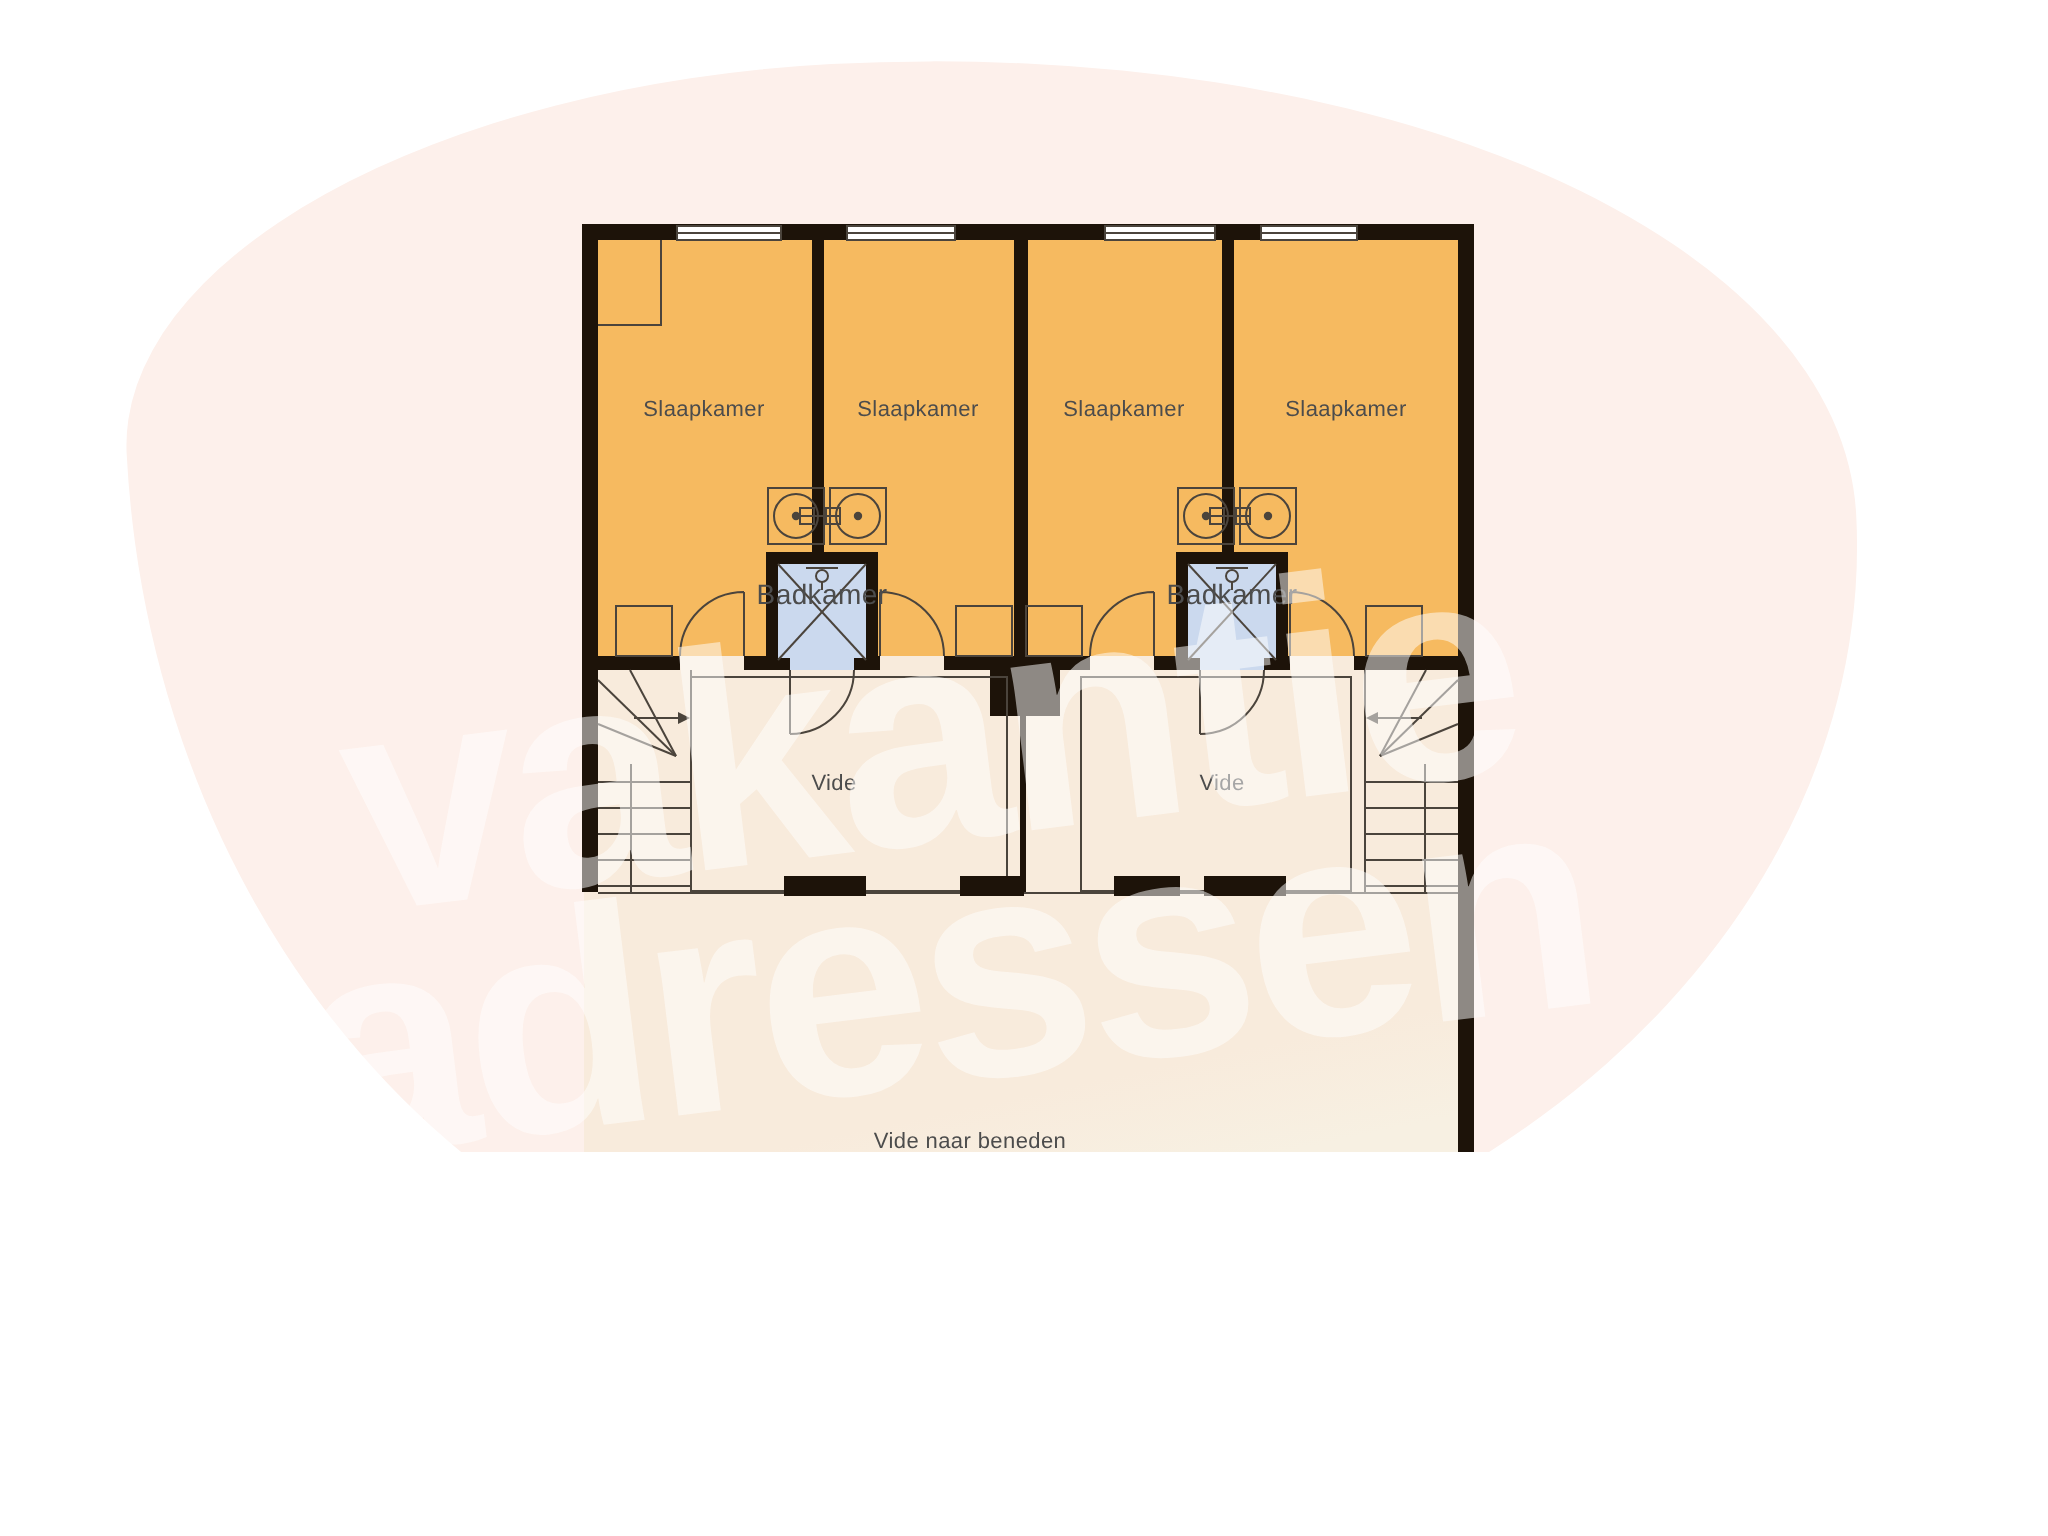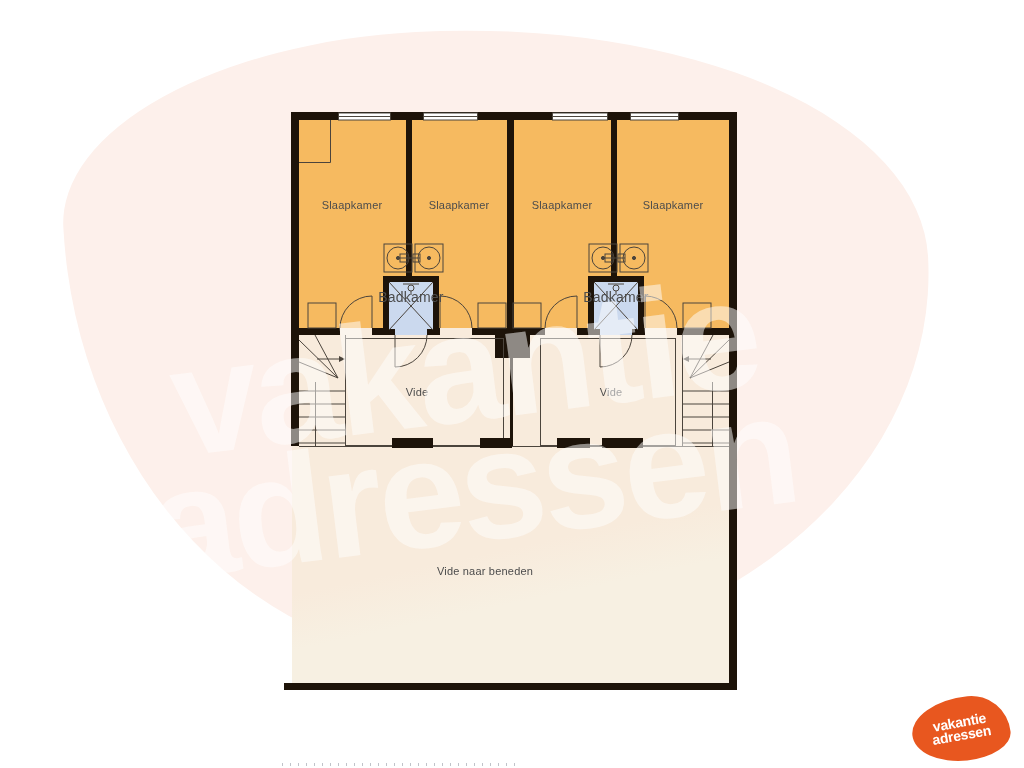--- a/index.html
+++ b/index.html
@@ -1,16 +1,16 @@
 <!DOCTYPE html>
 <html><head>
 <meta charset="utf-8">
 <style>
   html,body{margin:0;padding:0;background:#fff;}
-  #canvas{position:relative;width:1024px;height:768px;background:#ffffff;overflow:hidden;
+  #canvas{position:relative;width:1024px;height:576px;background:#ffffff;overflow:hidden;
           font-family:"Liberation Sans", sans-serif;}
 
   
   .wm-blob{position:absolute;left:70px;top:28px;width:862px;height:630px;background:#fdf0eb;
            border-radius:42% 58% 55% 45% / 28% 40% 60% 72%;transform:rotate(-3deg);z-index:1;}
 
   
   #plan{position:absolute;left:291px;top:112px;width:446px;height:578px;z-index:2;}
   .abs{position:absolute;}
   .wall{background:#1d1309;}

